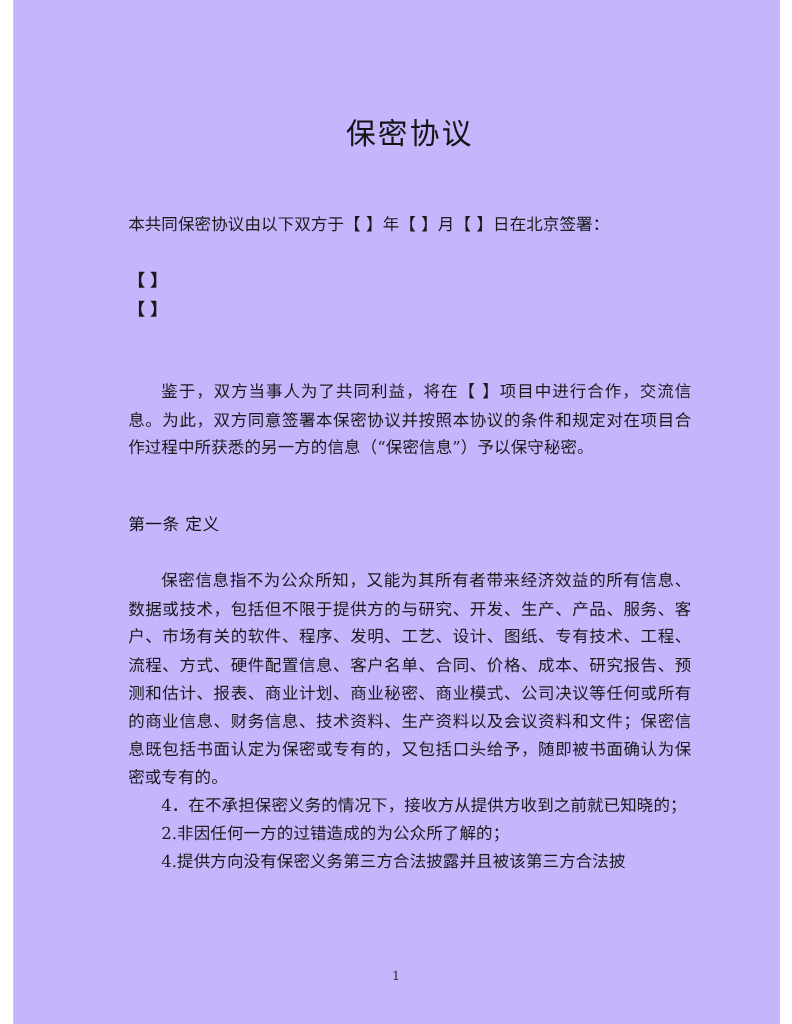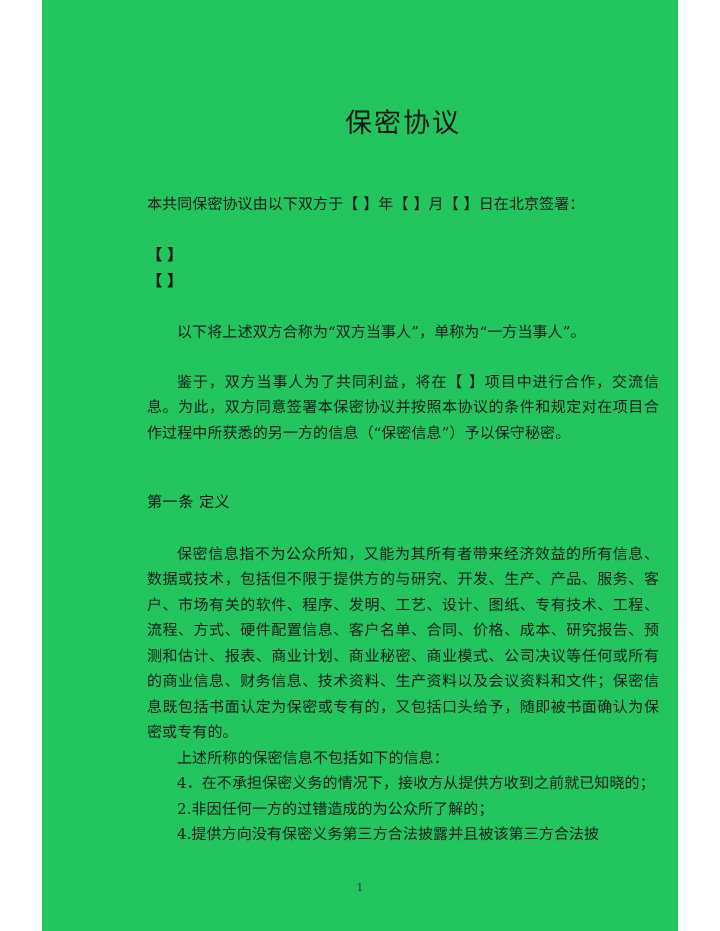--- a/index.html
+++ b/index.html
@@ -8,24 +8,24 @@
     padding: 0;
     background: #ffffff;
   }
   body {
     font-family: "DejaVu Serif", "Liberation Serif", serif;
     color: #1a1a1a;
     -webkit-font-smoothing: antialiased;
   }
   .page {
     position: relative;
-    width: 636px;
+    width: 697px;
     height: 931px;
     margin: 0 auto;
-    background: #22c55e;
+    background: #c4b5fd;
     overflow: hidden;
     box-sizing: border-box;
     padding-left: 21px;
   }
   .content {
     position: absolute;
     left: 105px;
     top: 0;
     width: 512px;
   }
@@ -98,36 +98,34 @@
     <p class="flush">本共同保密协议由以下双方于【 】年【 】月【 】日在北京签署：</p>
 
     <p class="blank-line">&nbsp;</p>
 
     <p class="flush bracket">【 】</p>
 
     <p class="flush bracket">【 】</p>
 
     <div class="spacer-md"></div>
 
-    <p class="indent2">以下将上述双方合称为“双方当事人”，单称为“一方当事人”。</p>
 
     <div class="spacer-sm"></div>
 
     <p class="indent2">鉴于，双方当事人为了共同利益，将在【 】项目中进行合作，交流信息。为此，双方同意签署本保密协议并按照本协议的条件和规定对在项目合作过程中所获悉的另一方的信息（“保密信息”）予以保守秘密。</p>
 
     <div class="spacer-xl"></div>
 
     <p class="sec-heading">第一条 定义</p>
 
     <div class="spacer-md"></div>
 
 
     <p class="indent2">保密信息指不为公众所知，又能为其所有者带来经济效益的所有信息、数据或技术，包括但不限于提供方的与研究、开发、生产、产品、服务、客户、市场有关的软件、程序、发明、工艺、设计、图纸、专有技术、工程、流程、方式、硬件配置信息、客户名单、合同、价格、成本、研究报告、预测和估计、报表、商业计划、商业秘密、商业模式、公司决议等任何或所有的商业信息、财务信息、技术资料、生产资料以及会议资料和文件；保密信息既包括书面认定为保密或专有的，又包括口头给予，随即被书面确认为保密或专有的。</p>
 
-    <p class="indent2">上述所称的保密信息不包括如下的信息：</p>
 
     <p class="indent2">4．在不承担保密义务的情况下，接收方从提供方收到之前就已知晓的；</p>
 
     <p class="indent2">2.非因任何一方的过错造成的为公众所了解的；</p>
 
 
     <p class="indent2">4.提供方向没有保密义务第三方合法披露并且被该第三方合法披</p>
 
   </div>
 

